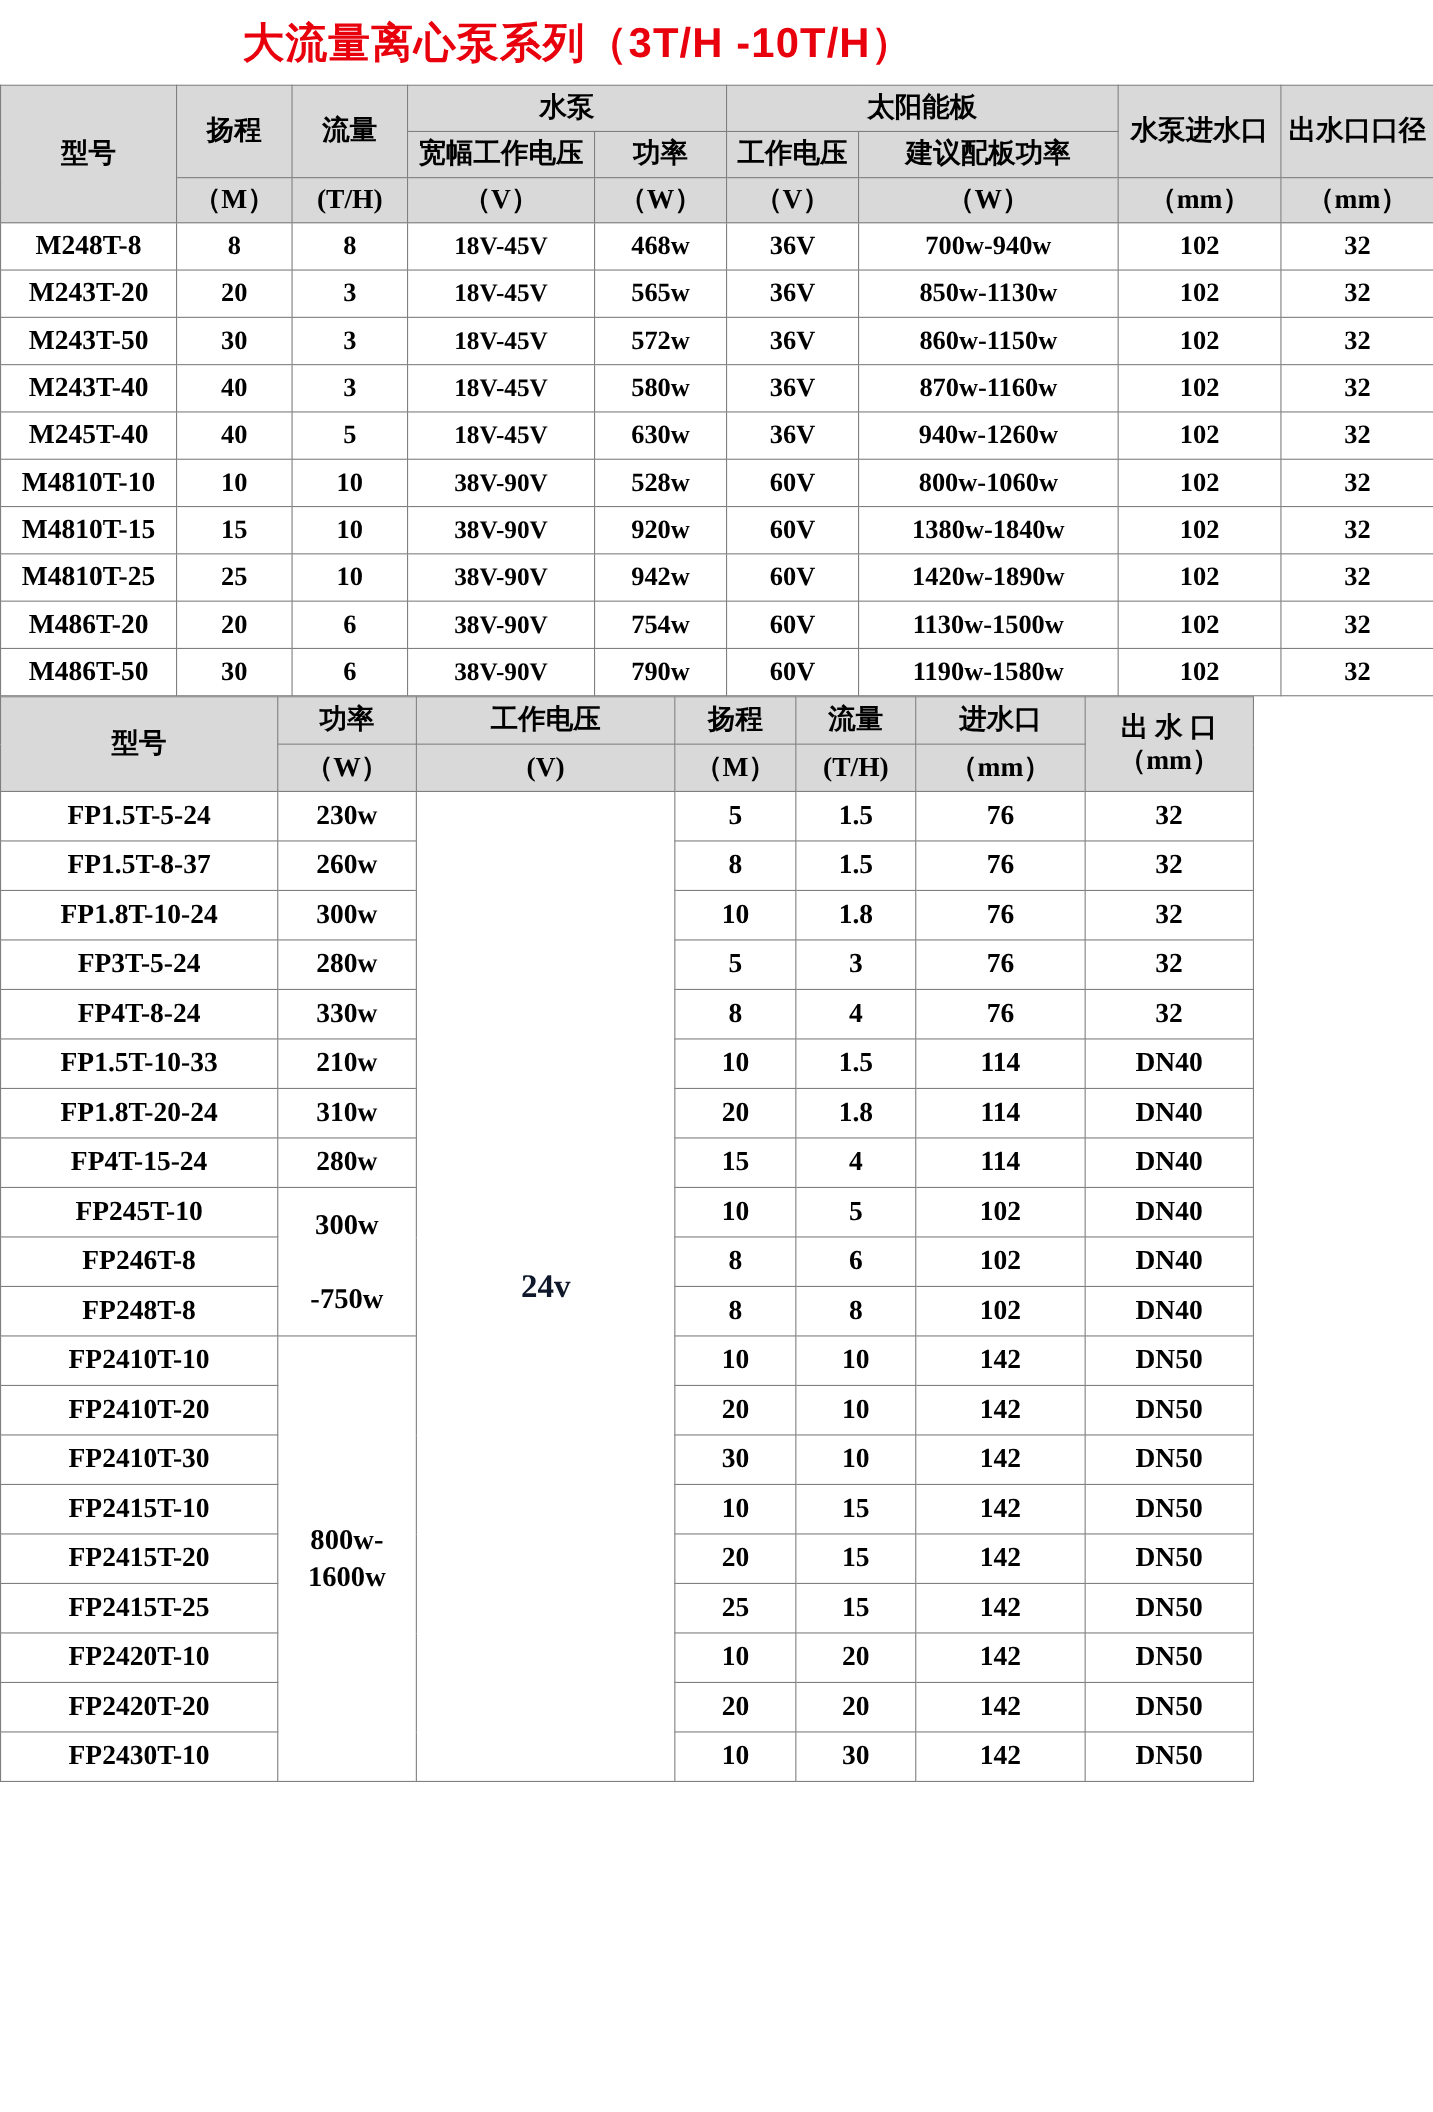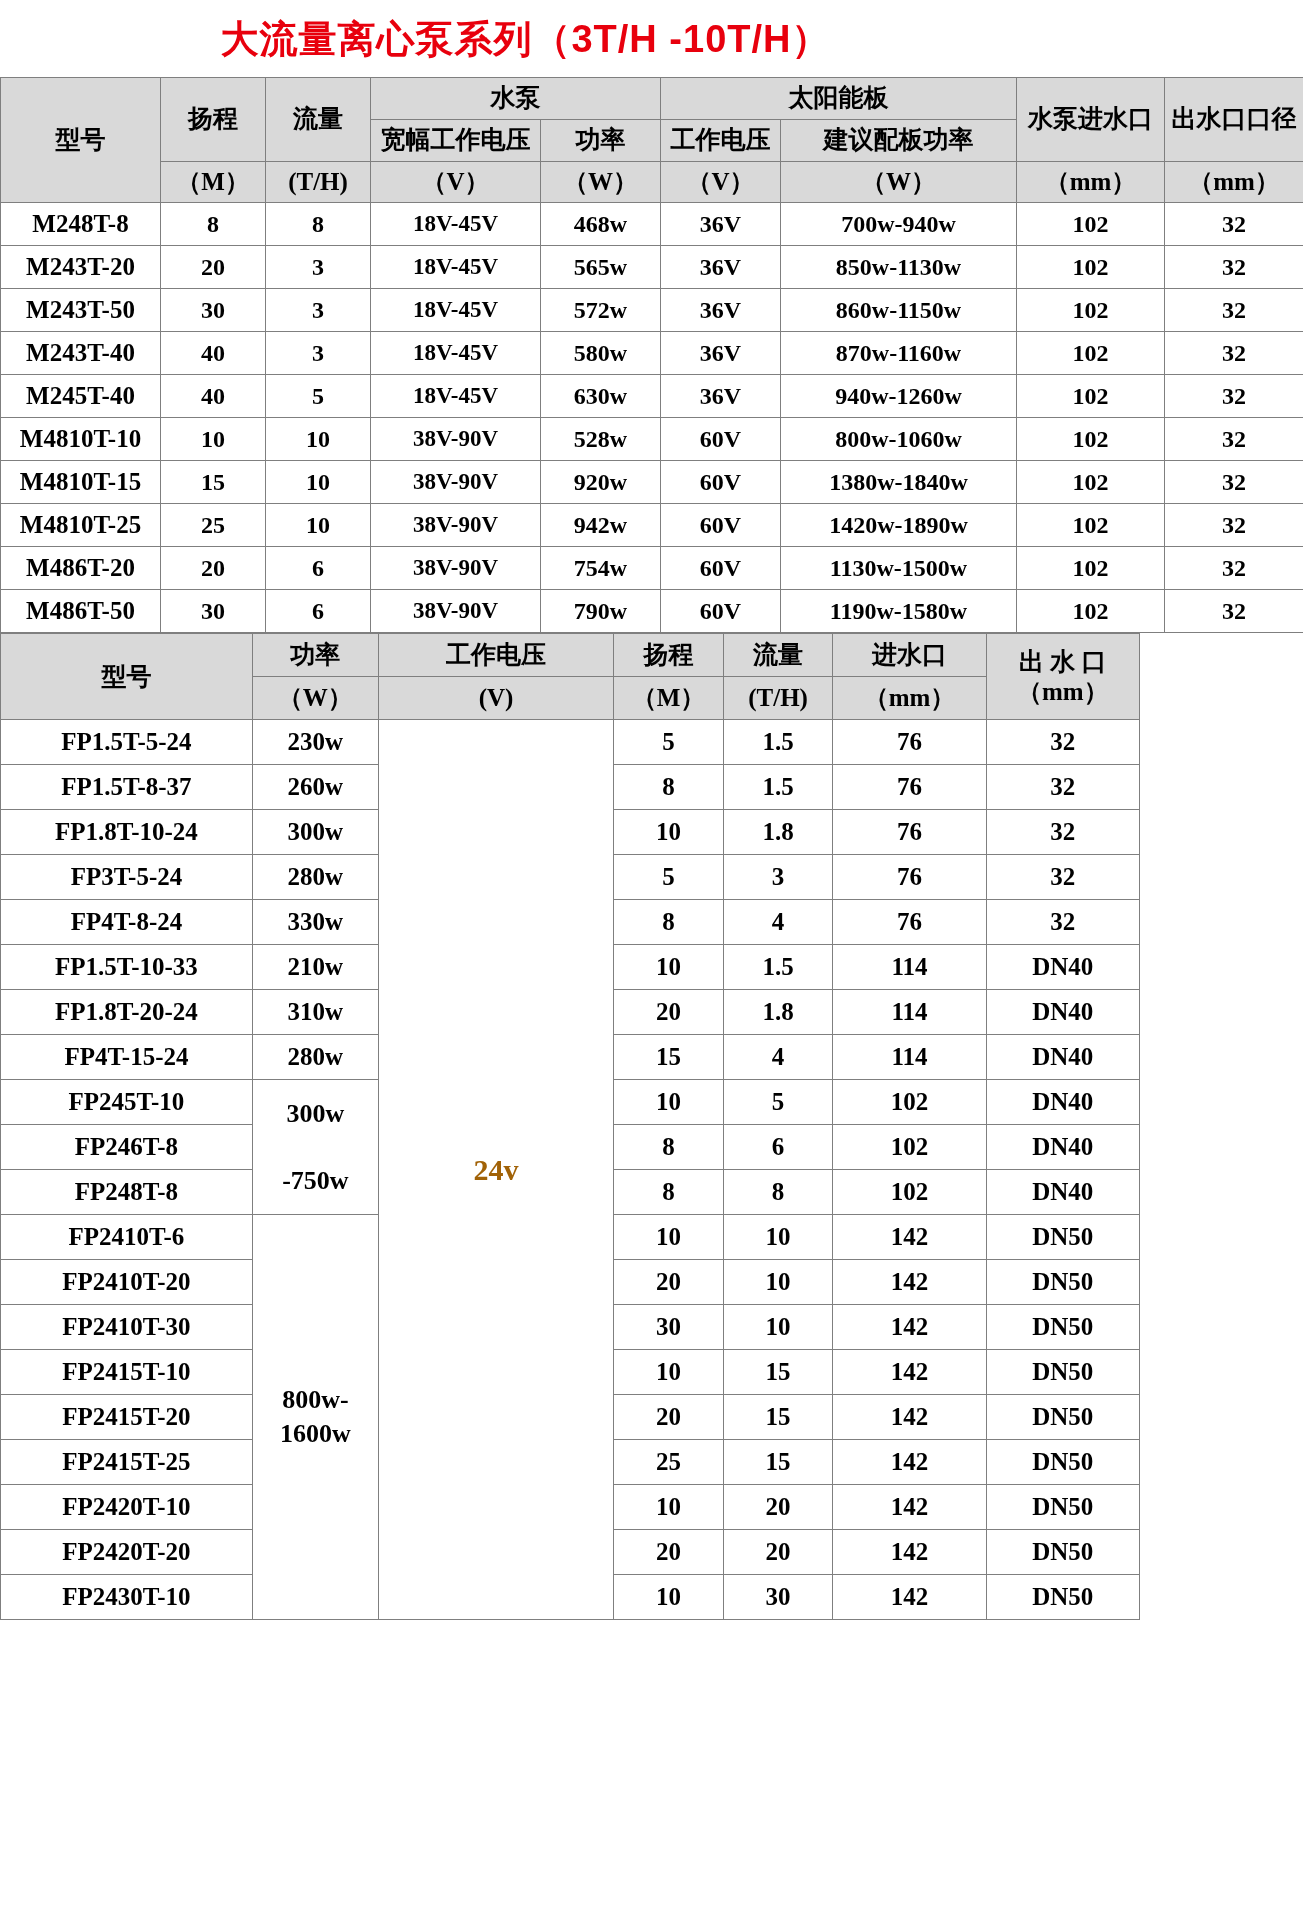--- a/index.html
+++ b/index.html
@@ -95,21 +95,21 @@
     font-size: 25px;
     padding: 6px 2px;
     line-height: 1.2;
   }
   #table-two td {
     font-size: 25px;
     font-weight: bold;
     padding: 8px 2px;
   }
   #table-two td.voltage-cell {
-    color: #a16207;
+    color: #0f172a;
     font-size: 30px;
     font-weight: bold;
   }
   #table-two td.pw-merge {
     font-size: 26px;
     font-weight: bold;
     line-height: 1.3;
   }
 </style>
 </head>
@@ -383,21 +383,21 @@
           <td>DN40</td>
         </tr>
         <tr>
           <td>FP248T-8</td>
           <td>8</td>
           <td>8</td>
           <td>102</td>
           <td>DN40</td>
         </tr>
         <tr>
-          <td>FP2410T-6</td>
+          <td>FP2410T-10</td>
           <td class="pw-merge" rowspan="9">800w-<br>1600w</td>
           <td>10</td>
           <td>10</td>
           <td>142</td>
           <td>DN50</td>
         </tr>
         <tr>
           <td>FP2410T-20</td>
           <td>20</td>
           <td>10</td>

